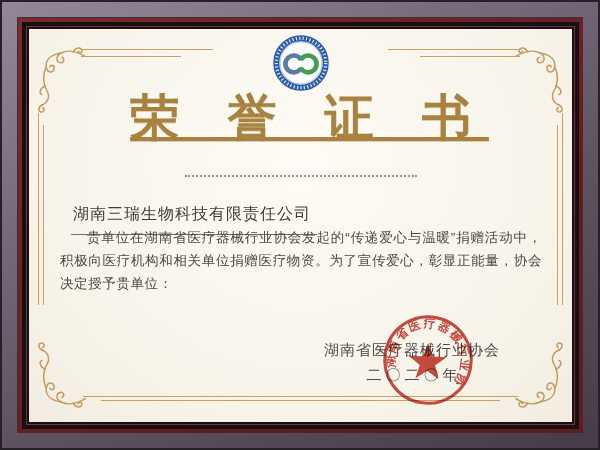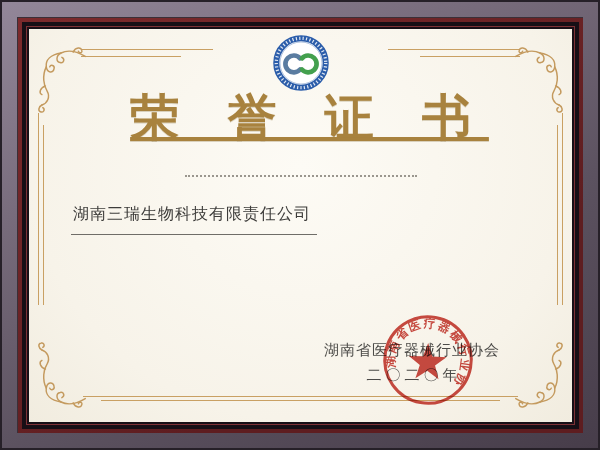--- a/index.html
+++ b/index.html
@@ -112,20 +112,21 @@
         <circle cx="30" cy="30" r="22.5" fill="none" stroke="#2b5daa" stroke-width="0.8" opacity="0.5"></circle>
         <path d="M29,37 A9,9 0 1 1 29,25" fill="none" stroke="#5a7ca1" stroke-width="5" stroke-linecap="round"></path>
         <path d="M31,25 A9,9 0 1 1 31,37" fill="none" stroke="#43a04e" stroke-width="5" stroke-linecap="round"></path>
       </svg>
     </div>
 
     <div class="title-cn">荣 誉 证 书</div>
     <div class="dotline"></div>
 
     <div class="recipient">湖南三瑞生物科技有限责任公司</div>
+    <div class="body-text">贵单位在湖南省医疗器械行业协会发起的“传递爱心与温暖”捐赠活动中，积极向医疗机构和相关单位捐赠医疗物资。为了宣传爱心，彰显正能量，协会决定授予贵单位：</div>
 
 
     <div class="issuer-block">
       <div class="issuer">湖南省医疗器械行业协会</div>
       <div class="date">二〇二〇年</div>
     </div>
 
     <div class="seal">
       <svg viewBox="0 0 100 100">
         <circle cx="50" cy="50" r="46" fill="none" stroke="#c5382f" stroke-width="3.2"></circle>

